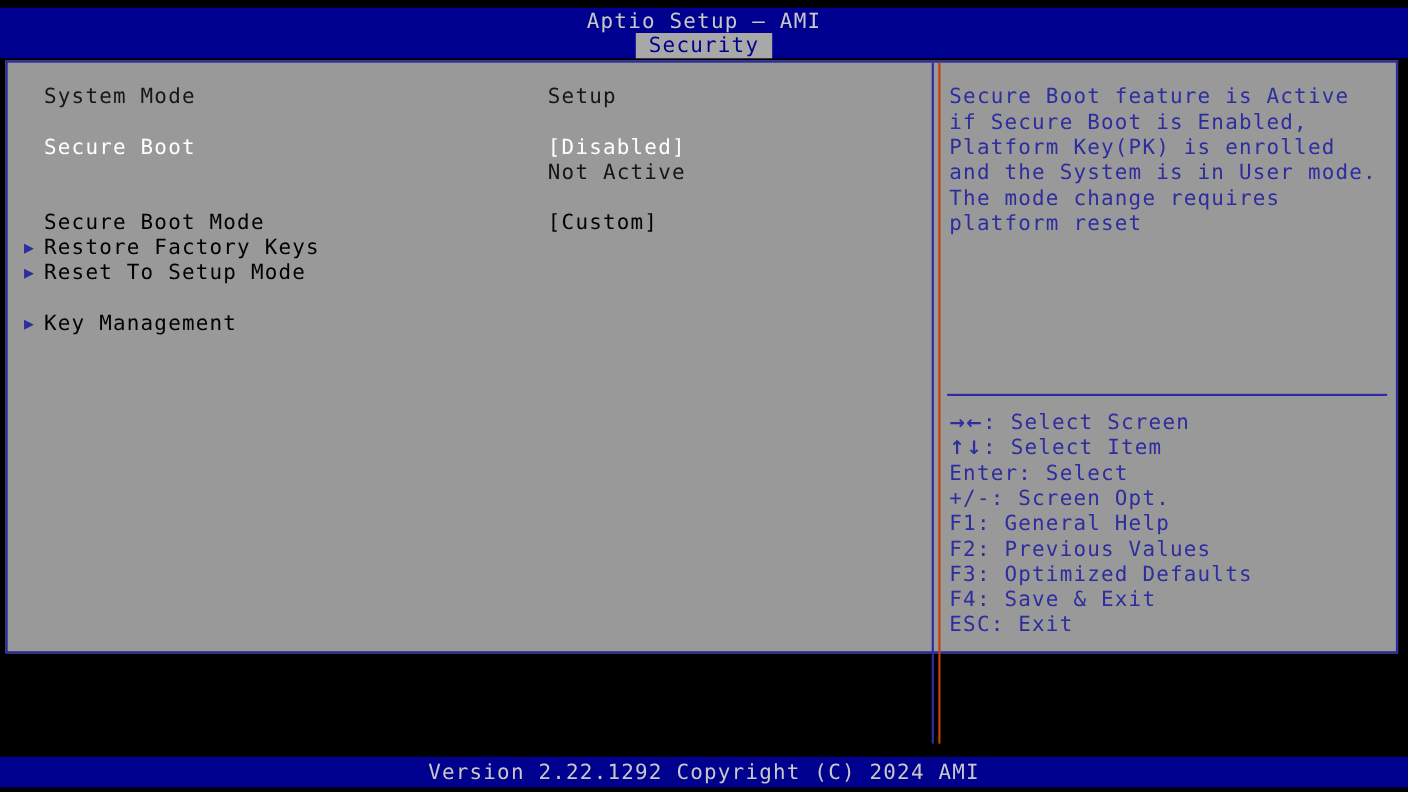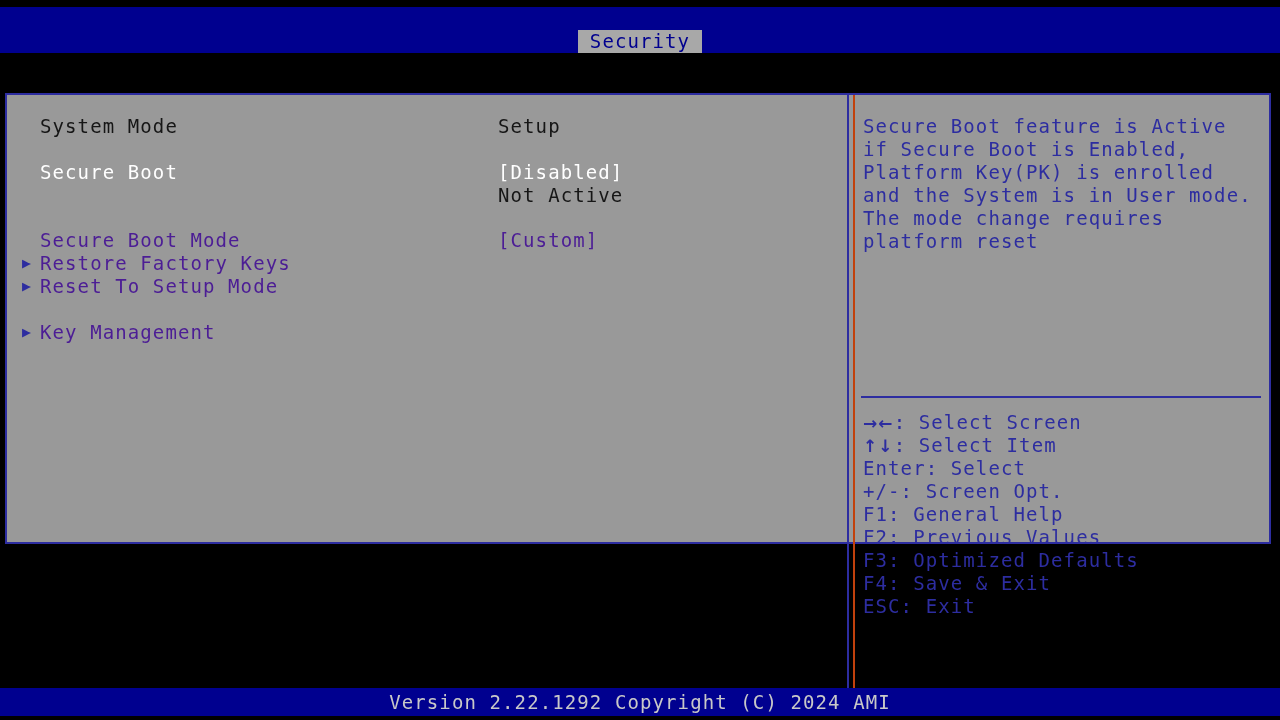--- a/index.html
+++ b/index.html
@@ -64,25 +64,24 @@
     padding: 0 12px;
     white-space: pre;
   }
 
   
   .frame {
     position: absolute;
     left: 5px;
     top: 55px;
     width: 1266px;
-    height: 451px;
+    height: 539px;
     border: 2px solid #2d2da0;
     background: #999999;
     box-sizing: border-box;
-    margin-top: 38px;
   }
   .pane-left {
     position: absolute;
     left: 0; top: 0;
     width: 842px;
     height: 619px;
     border-right: 2px solid #2d2da0;
     box-sizing: border-box;
     overflow: hidden;
   }
@@ -127,21 +126,21 @@
     left: 33px;
     top: 0;
   }
   .row .value {
     position: absolute;
     left: 491px;
     top: 0;
   }
   .c-dark  { color: #161616; }
   .c-white { color: #ffffff; }
-  .c-blue  { color: #4c1d95; }
+  .c-blue  { color: #000000; }
 
   
   .help-text {
     position: absolute;
     left: 8px;
     top: 20px;
     width: 400px;
     color: #2d2da0;
     font-size: 19px;
     letter-spacing: 1.1px;
@@ -202,20 +201,21 @@
   }
 </style>
 </head>
 <body>
 
 <div id="screen">
 
   <div class="top-black"></div>
 
   <div class="header-bar"></div>
+  <div class="app-title">Aptio Setup – AMI</div>
 
   <div class="tab-strip">
     <div class="tab-active">Security</div>
   </div>
 
   <div class="frame">
 
     <div class="pane-left">
       <div class="rows" id="rows-host">
           <div class="row" style="top: 20px;"><span class="label c-dark">System Mode</span><span class="value c-dark">Setup</span></div>

